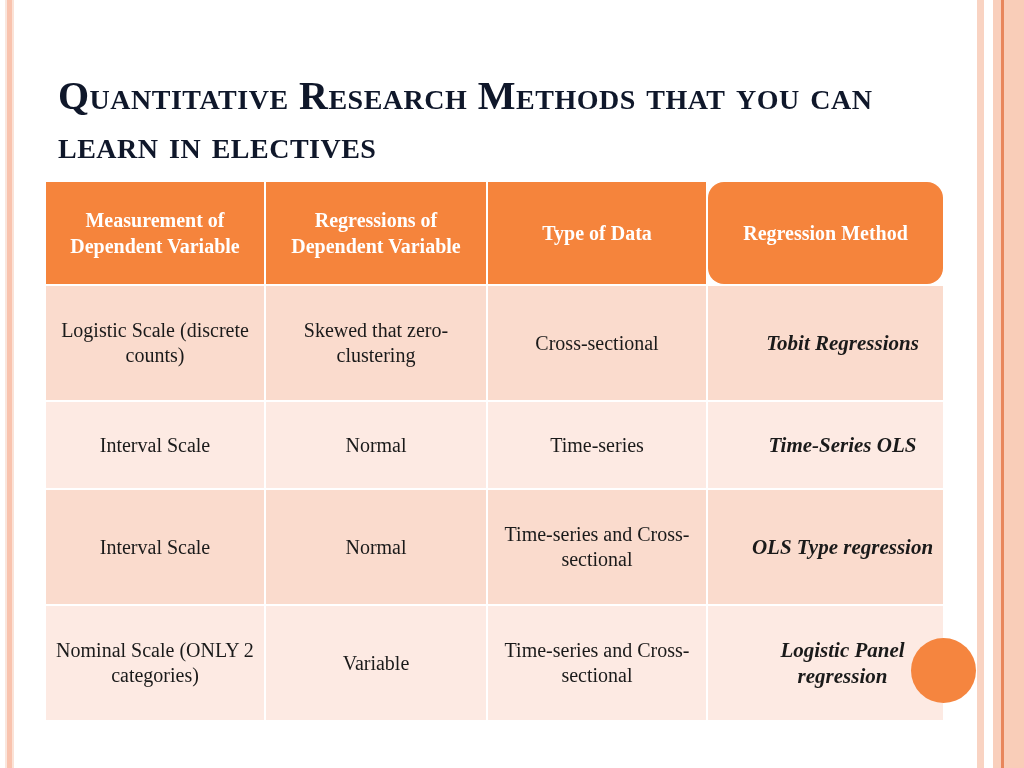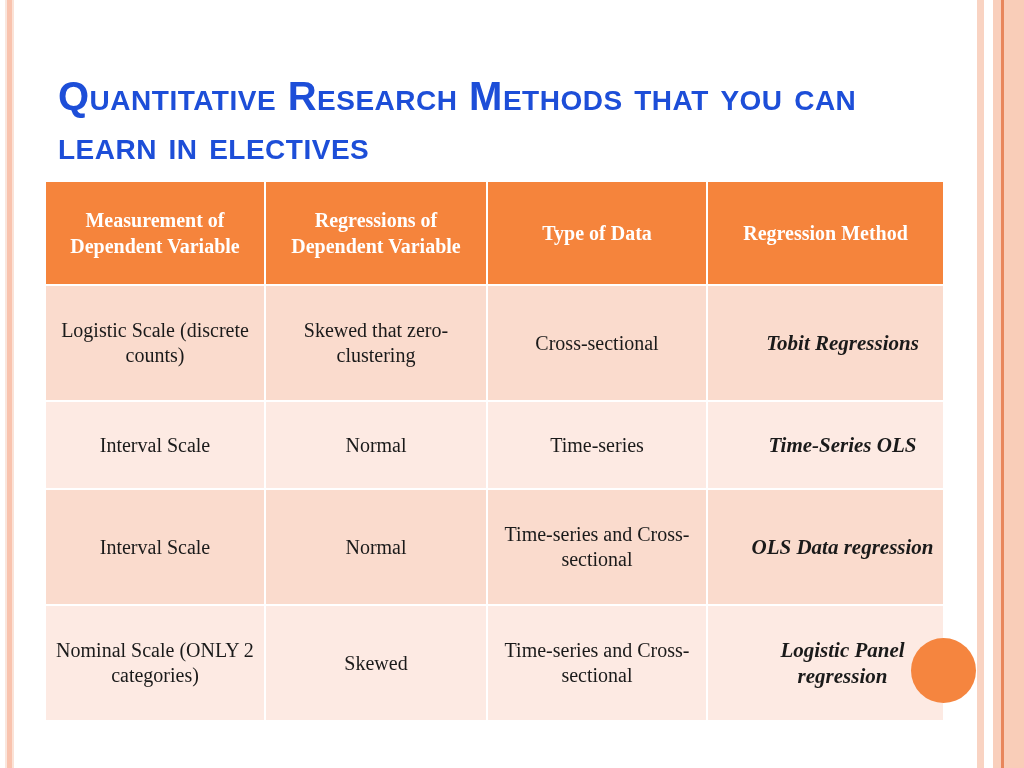--- a/index.html
+++ b/index.html
@@ -30,26 +30,26 @@
   .stripe-right-c { left: 993px; width: 8px;  background: #f9cfbc; }
   .stripe-right-d { left: 1001px; width: 3px; background: #e8865c; }
   .stripe-right-e { left: 1004px; width: 20px; background: #f9cdb8; }
 
   
   .slide-title {
     position: absolute;
     left: 58px;
     top: 45px;
     width: 840px;
-    color: #1d4ed8;
+    color: #0f172a;
     font-size: 40px;
     line-height: 1.22;
     font-variant: small-caps;
     letter-spacing: 0.5px;
-    font-family: Liberation Sans, sans-serif;
+    font-family: Liberation Serif, serif;
   }
 
   
   .data-table {
     position: absolute;
     left: 44px;
     top: 180px;
     width: 851px;
     border-collapse: separate;
     border-spacing: 2px 2px;
@@ -68,21 +68,21 @@
     background: #f5843c;
     color: #ffffff;
     font-weight: bold;
     font-size: 20px;
     line-height: 1.3;
     height: 88px;
   }
   .col-1 { width: 206px; }
   .col-2 { width: 208px; }
   .col-3 { width: 206px; }
-  .col-4 { width: 223px; }
+  .col-4 { width: 223px; border-radius: 16px; }
 
   tr.row-dark td { background: #fadbcd; }
   tr.row-light td { background: #fdeae3; }
 
   td.method-cell {
     font-weight: bold;
     font-style: italic;
     font-size: 21px;
     padding-left: 40px;
   }
@@ -137,24 +137,24 @@
     <tr class="row-light r2">
       <td>Interval Scale</td>
       <td>Normal</td>
       <td>Time-series</td>
       <td class="method-cell">Time-Series OLS</td>
     </tr>
     <tr class="row-dark r3">
       <td>Interval Scale</td>
       <td>Normal</td>
       <td>Time-series and Cross-sectional</td>
-      <td class="method-cell">OLS Data regression</td>
+      <td class="method-cell">OLS Type regression</td>
     </tr>
     <tr class="row-light r4">
       <td>Nominal Scale (ONLY 2 categories)</td>
-      <td>Skewed</td>
+      <td>Variable</td>
       <td>Time-series and Cross-sectional</td>
       <td class="method-cell">Logistic Panel regression</td>
     </tr>
   </tbody>
 </table>
 
 <div class="accent-circle"></div>
 
 </body></html>

